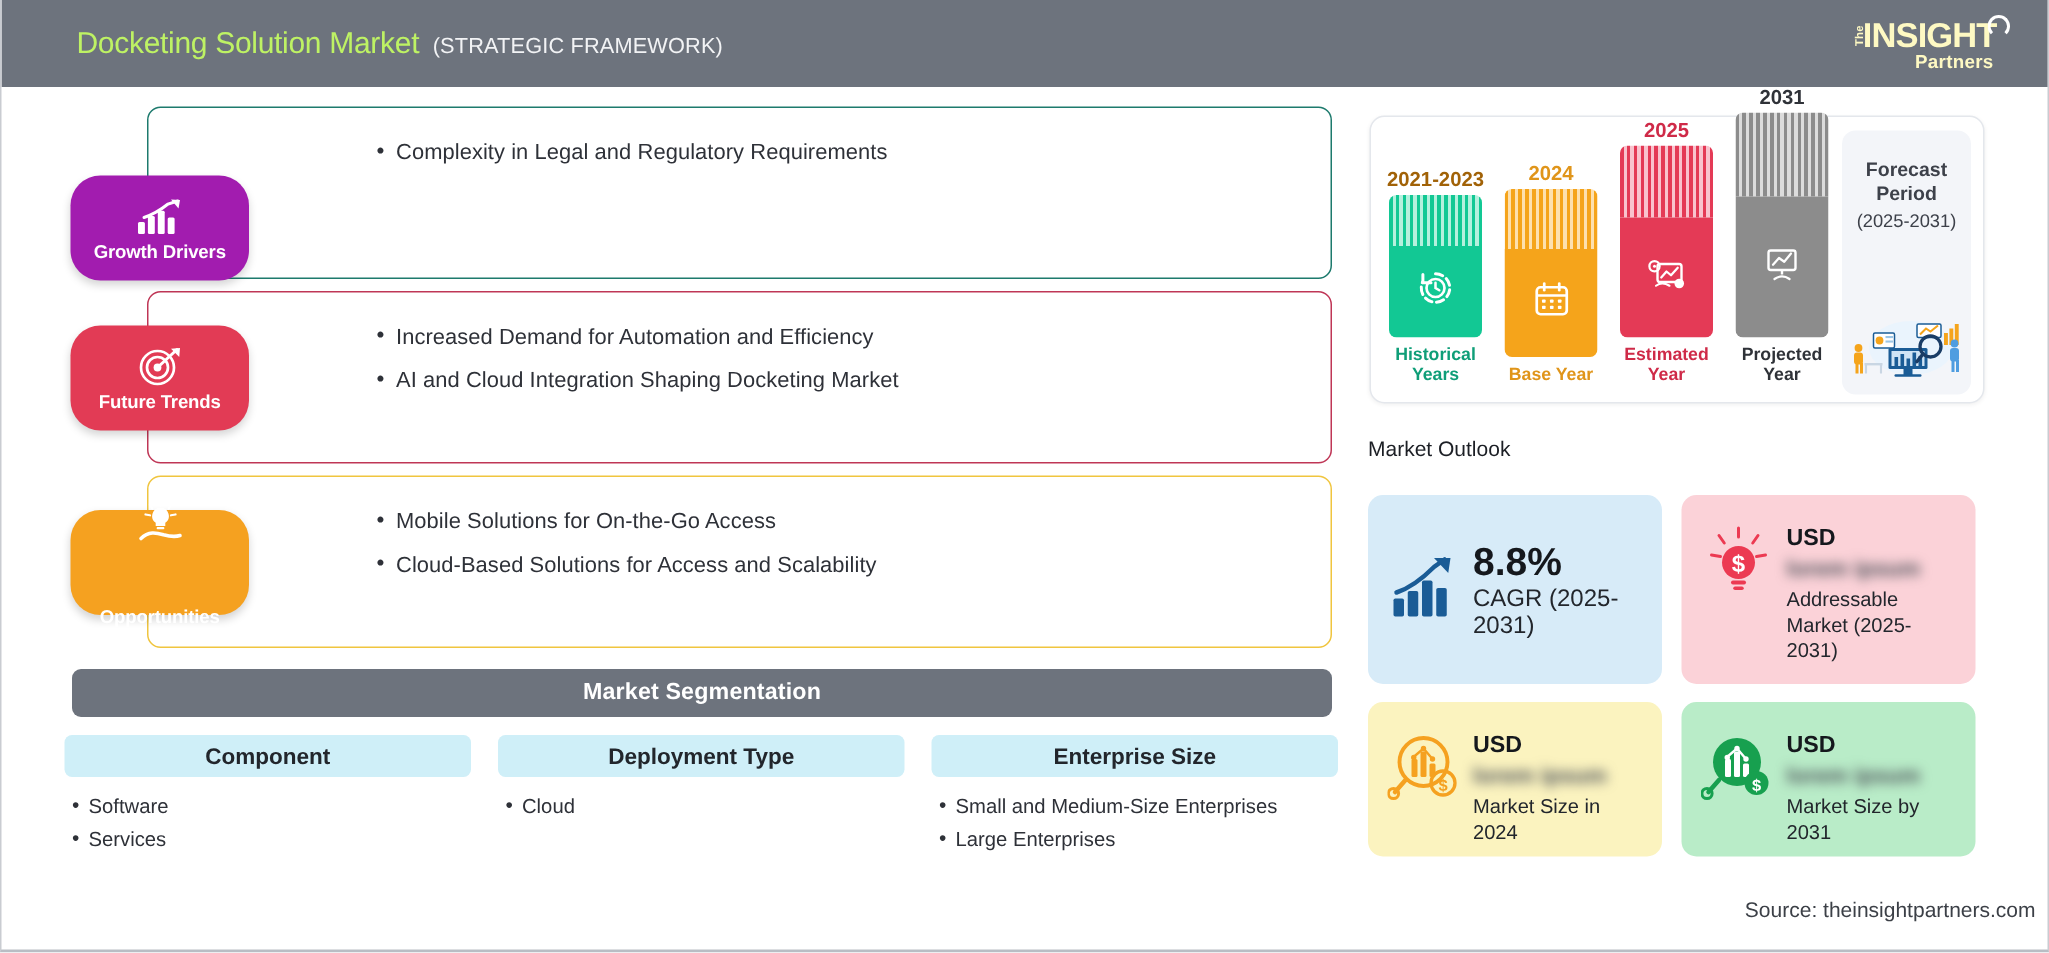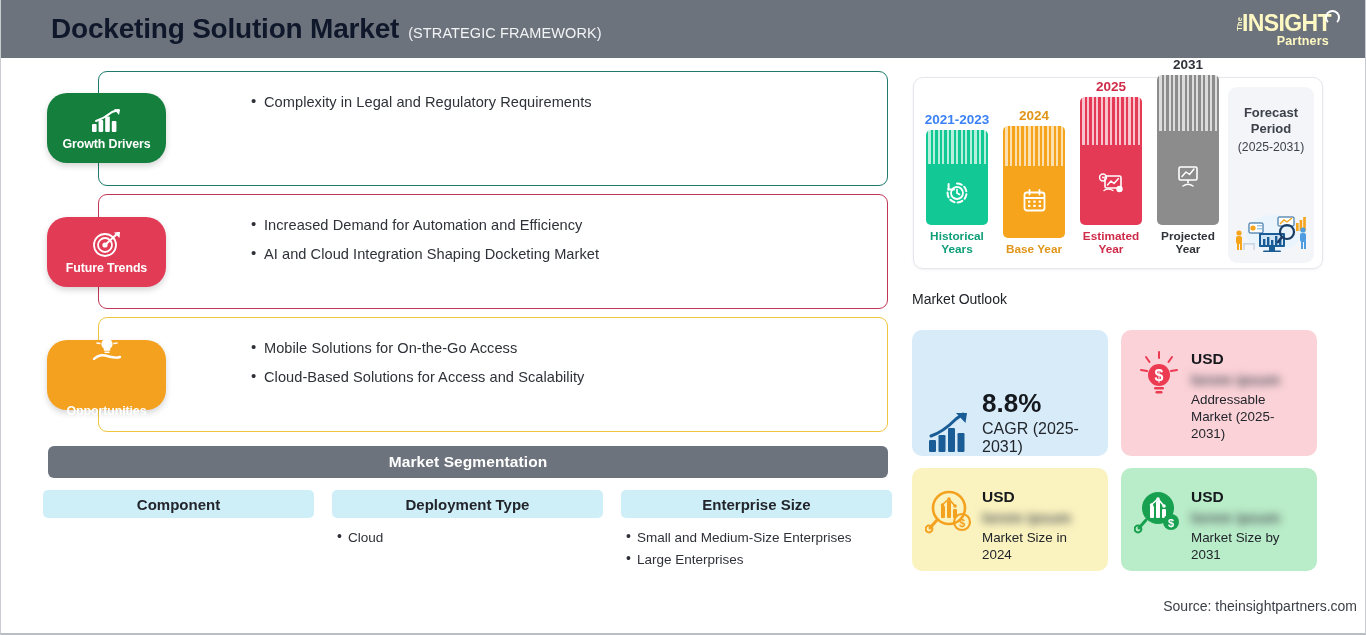--- a/index.html
+++ b/index.html
@@ -26,21 +26,21 @@
     position: absolute; left: 0; top: 0;
     width: 1366px; height: 58px;
     background: #6d737d;
     display: flex; align-items: center;
   }
   .header-title-wrap {
     display: flex; align-items: baseline; gap: 9px;
     margin-left: 50px;
   }
   .header-title {
-    font-size: 28px; font-weight: bold; color: #0f172a;
+    font-size: 20px; font-weight: normal; color: #bef264;
     letter-spacing: -0.2px;
   }
   .header-subtitle {
     font-size: 14.5px; color: #f2f3f5; letter-spacing: 0.1px;
   }
   .logo {
     position: absolute; right: 36px; top: 8px;
     width: 122px; height: 44px;
     color: #fef9c3;
     display: flex; flex-direction: column; align-items: flex-end;
@@ -97,21 +97,21 @@
 
   .badge {
     position: absolute; left: 0; top: 22px;
     width: 119px; height: 70px;
     border-radius: 20px;
     display: flex; flex-direction: column;
     align-items: center; justify-content: center;
     box-shadow: 0 3px 6px rgba(0,0,0,0.17);
     z-index: 3;
   }
-  .badge.drivers { background: #15803d; }
+  .badge.drivers { background: #a21caf; margin-top: 24px; }
   .badge.trends  { background: #e23b55; top: 23px; }
   .badge.opps    { background: #f5a120; top: 23px; gap: 40px; }
   .badge-icon { height: 28px; display: flex; align-items: flex-end; }
   .badge-label {
     font-size: 12.4px; font-weight: bold; color: #ffffff;
     margin-top: 3px; letter-spacing: -0.1px;
   }
 
   
   .seg-header {
@@ -183,21 +183,21 @@
 
   .outlook-title {
     position: absolute; left: 6px; top: 233px;
     font-size: 14px; font-weight: normal; color: #1c1f25;
   }
 
   .cards { position: absolute; left: 6px; top: 272px; width: 415px; }
   .card-row { display: flex; gap: 13px; margin-bottom: 12px; }
   .ocard {
     width: 196px; height: 126px; border-radius: 10px;
-    display: flex; align-items: flex-end; padding: 0 10px;
+    display: flex; align-items: center; padding: 0 10px;
   }
   .ocard.cagr { background: #d7ebf8; }
   .ocard.addr { background: #fbd2d8; align-items: flex-start; padding-top: 20px; }
   .ocard.ms24 { background: #fbf3bf; align-items: flex-start; padding-top: 20px; height: 103px; }
   .ocard.ms31 { background: #b9ecc8; align-items: flex-start; padding-top: 20px; height: 103px; }
   .ocard-icon { width: 56px; flex: 0 0 56px; display: flex; justify-content: center; }
   .ocard-text { padding-left: 4px; }
   .cagr-value { font-size: 26px; font-weight: bold; color: #15181d; line-height: 28px; }
   .cagr-label { font-size: 16px; color: #22262c; margin-top: 3px; }
   .usd { font-size: 15.5px; font-weight: bold; color: #15181d; line-height: 18px; }
@@ -296,20 +296,24 @@
       </div>
     </div>
 
     <div class="seg-header">
       <span class="seg-header-text">Market Segmentation</span>
     </div>
 
     <div class="seg-cols">
       <div class="seg-col">
         <div class="seg-col-head">Component</div>
+        <div class="seg-col-items">
+          <div class="seg-item">Software</div>
+          <div class="seg-item">Services</div>
+        </div>
       </div>
       <div class="seg-col">
         <div class="seg-col-head">Deployment Type</div>
         <div class="seg-col-items">
           <div class="seg-item">Cloud</div>
         </div>
       </div>
       <div class="seg-col">
         <div class="seg-col-head">Enterprise Size</div>
         <div class="seg-col-items">
@@ -319,21 +323,21 @@
       </div>
     </div>
   </div>
 
   <div class="right-col">
 
     <div class="years-card">
       <div class="bars">
 
         <div class="bar-unit">
-          <span class="bar-year" style="color:#3b82f6">2021-2023</span>
+          <span class="bar-year" style="color:#a16207">2021-2023</span>
           <div class="bar" style="height:95px">
             <div class="bar-stripes" style="height:34px;background:repeating-linear-gradient(90deg,#12c894 0 2.4px,#b5f0dd 2.4px 4.6px)"></div>
             <div class="bar-solid" style="height:61px;background:#12c894">
               <span>
                 <svg width="26" height="26" viewBox="0 0 26 26">
                   <path d="M13 3.5 a9.5 9.5 0 1 1 -8.6 5.5" stroke="#fff" stroke-width="2" fill="none" stroke-linecap="round" stroke-dasharray="5 3"></path>
                   <path d="M4.6 4 L4.6 9.5 L10 9.5" stroke="#fff" stroke-width="2" fill="none" stroke-linecap="round" stroke-linejoin="round"></path>
                   <circle cx="13" cy="13" r="6" stroke="#fff" stroke-width="1.8" fill="none"></circle>
                   <path d="M13 9.5 L13 13 L15.5 14.5" stroke="#fff" stroke-width="1.7" fill="none" stroke-linecap="round"></path>
                 </svg>

